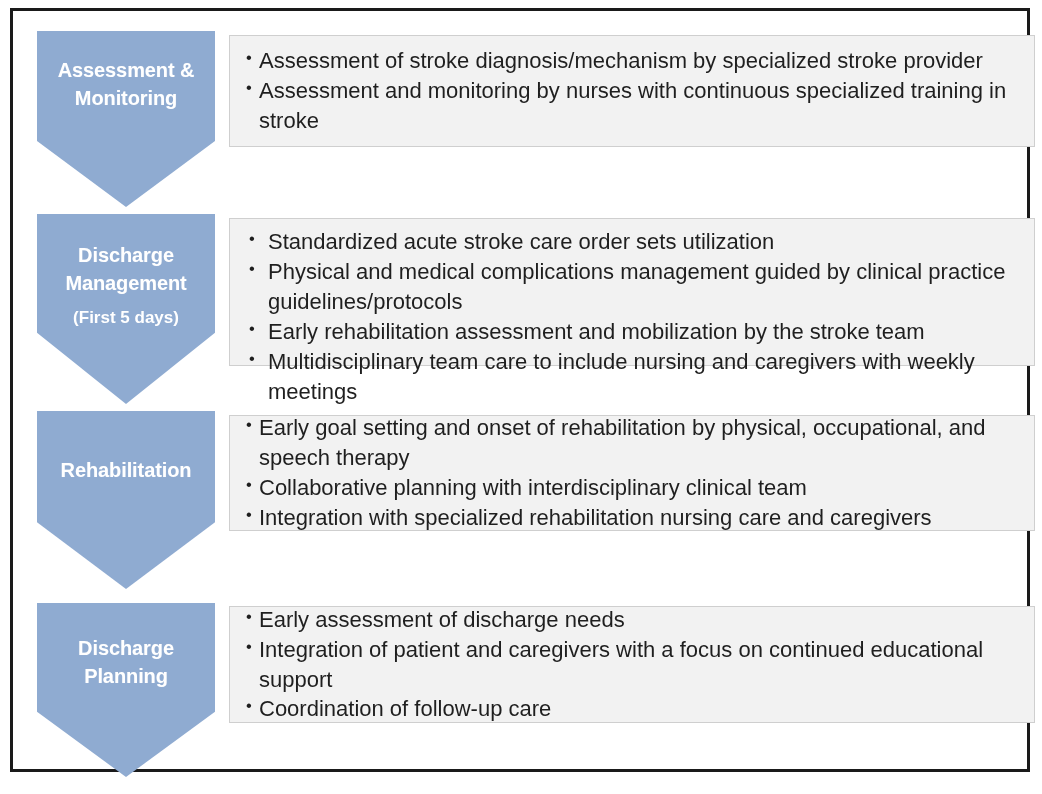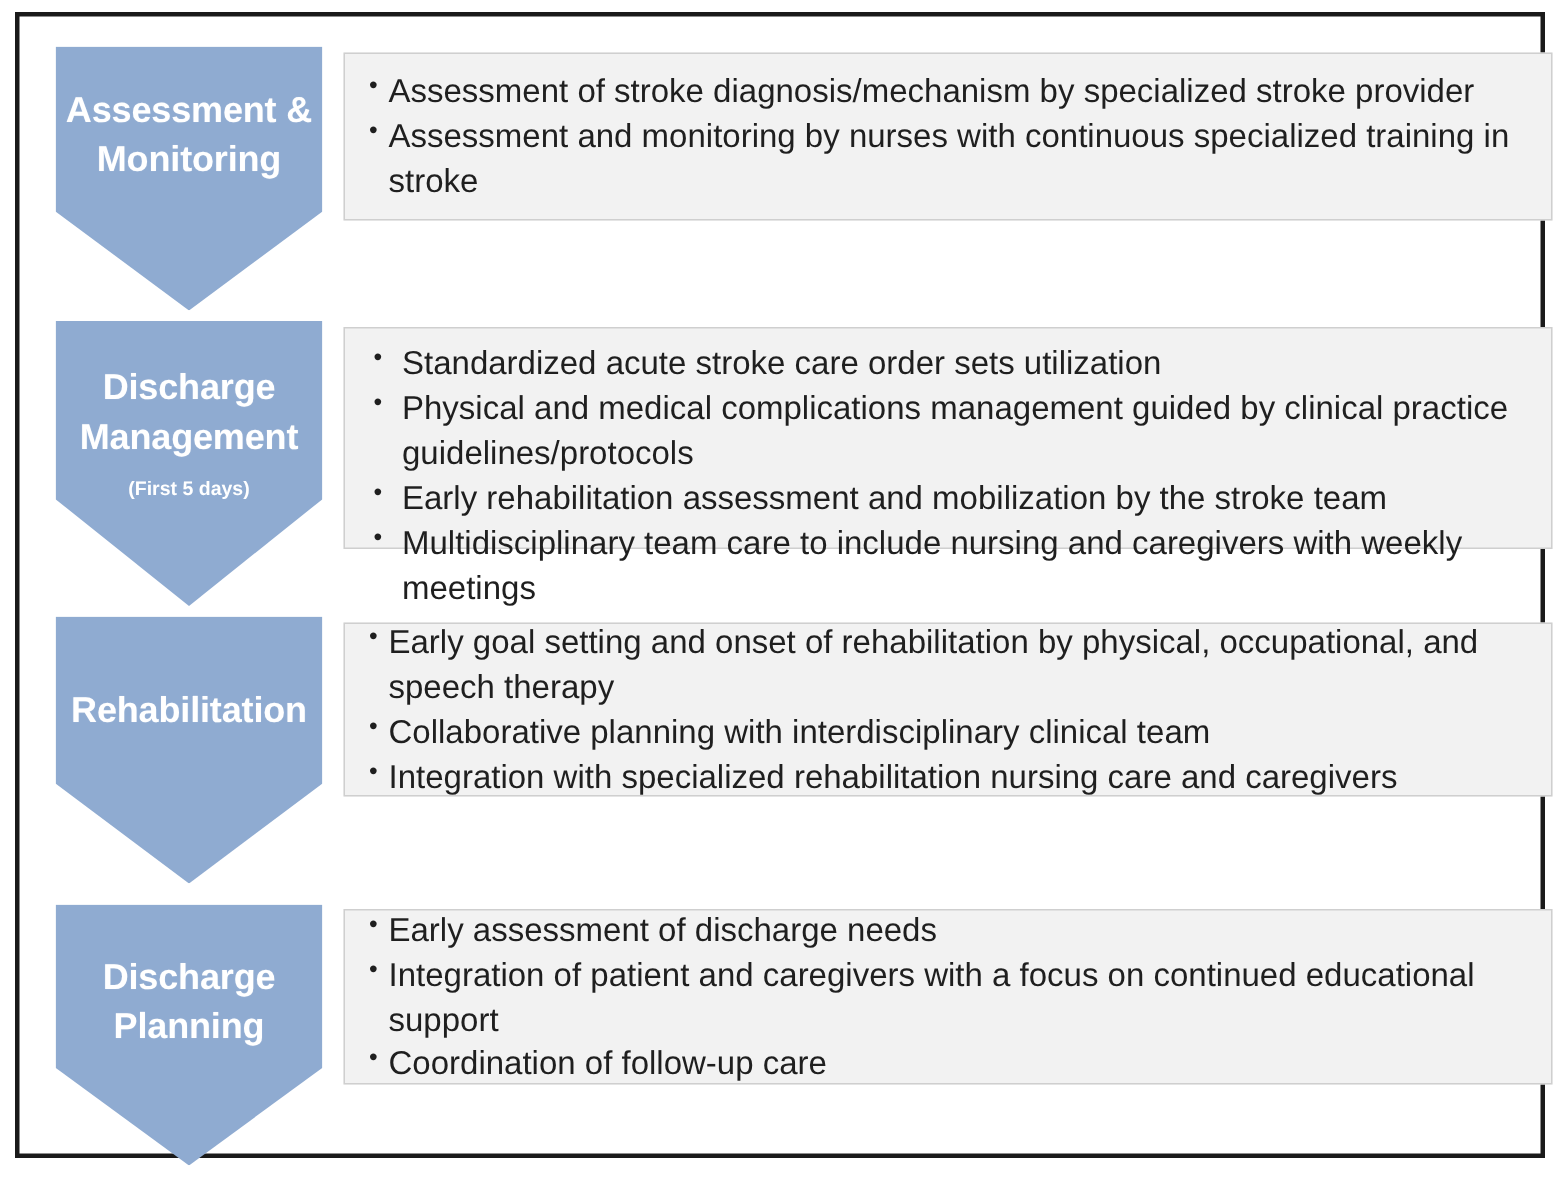--- a/index.html
+++ b/index.html
@@ -42,29 +42,29 @@
     clip-path: polygon(0% 0%, 100% 0%, 100% 62.5%, 50% 100%, 0% 62.5%);
     display: flex;
     flex-direction: column;
     align-items: center;
     justify-content: flex-start;
     box-sizing: border-box;
     text-align: center;
   }
   .chevron-label {
     font-weight: bold;
-    font-size: 24px;
+    font-size: 20px;
     line-height: 1.38;
     letter-spacing: -0.1px;
     padding: 0 6px;
     text-shadow: 0 0 1px rgba(255,255,255,0.25);
   }
   .chevron-sublabel {
     font-weight: bold;
-    font-size: 13px;
+    font-size: 17px;
     line-height: 1.3;
     margin-top: 10px;
     padding: 0 6px;
   }
 
   
   .panel {
     position: absolute;
     left: 216px;
     width: 806px;

